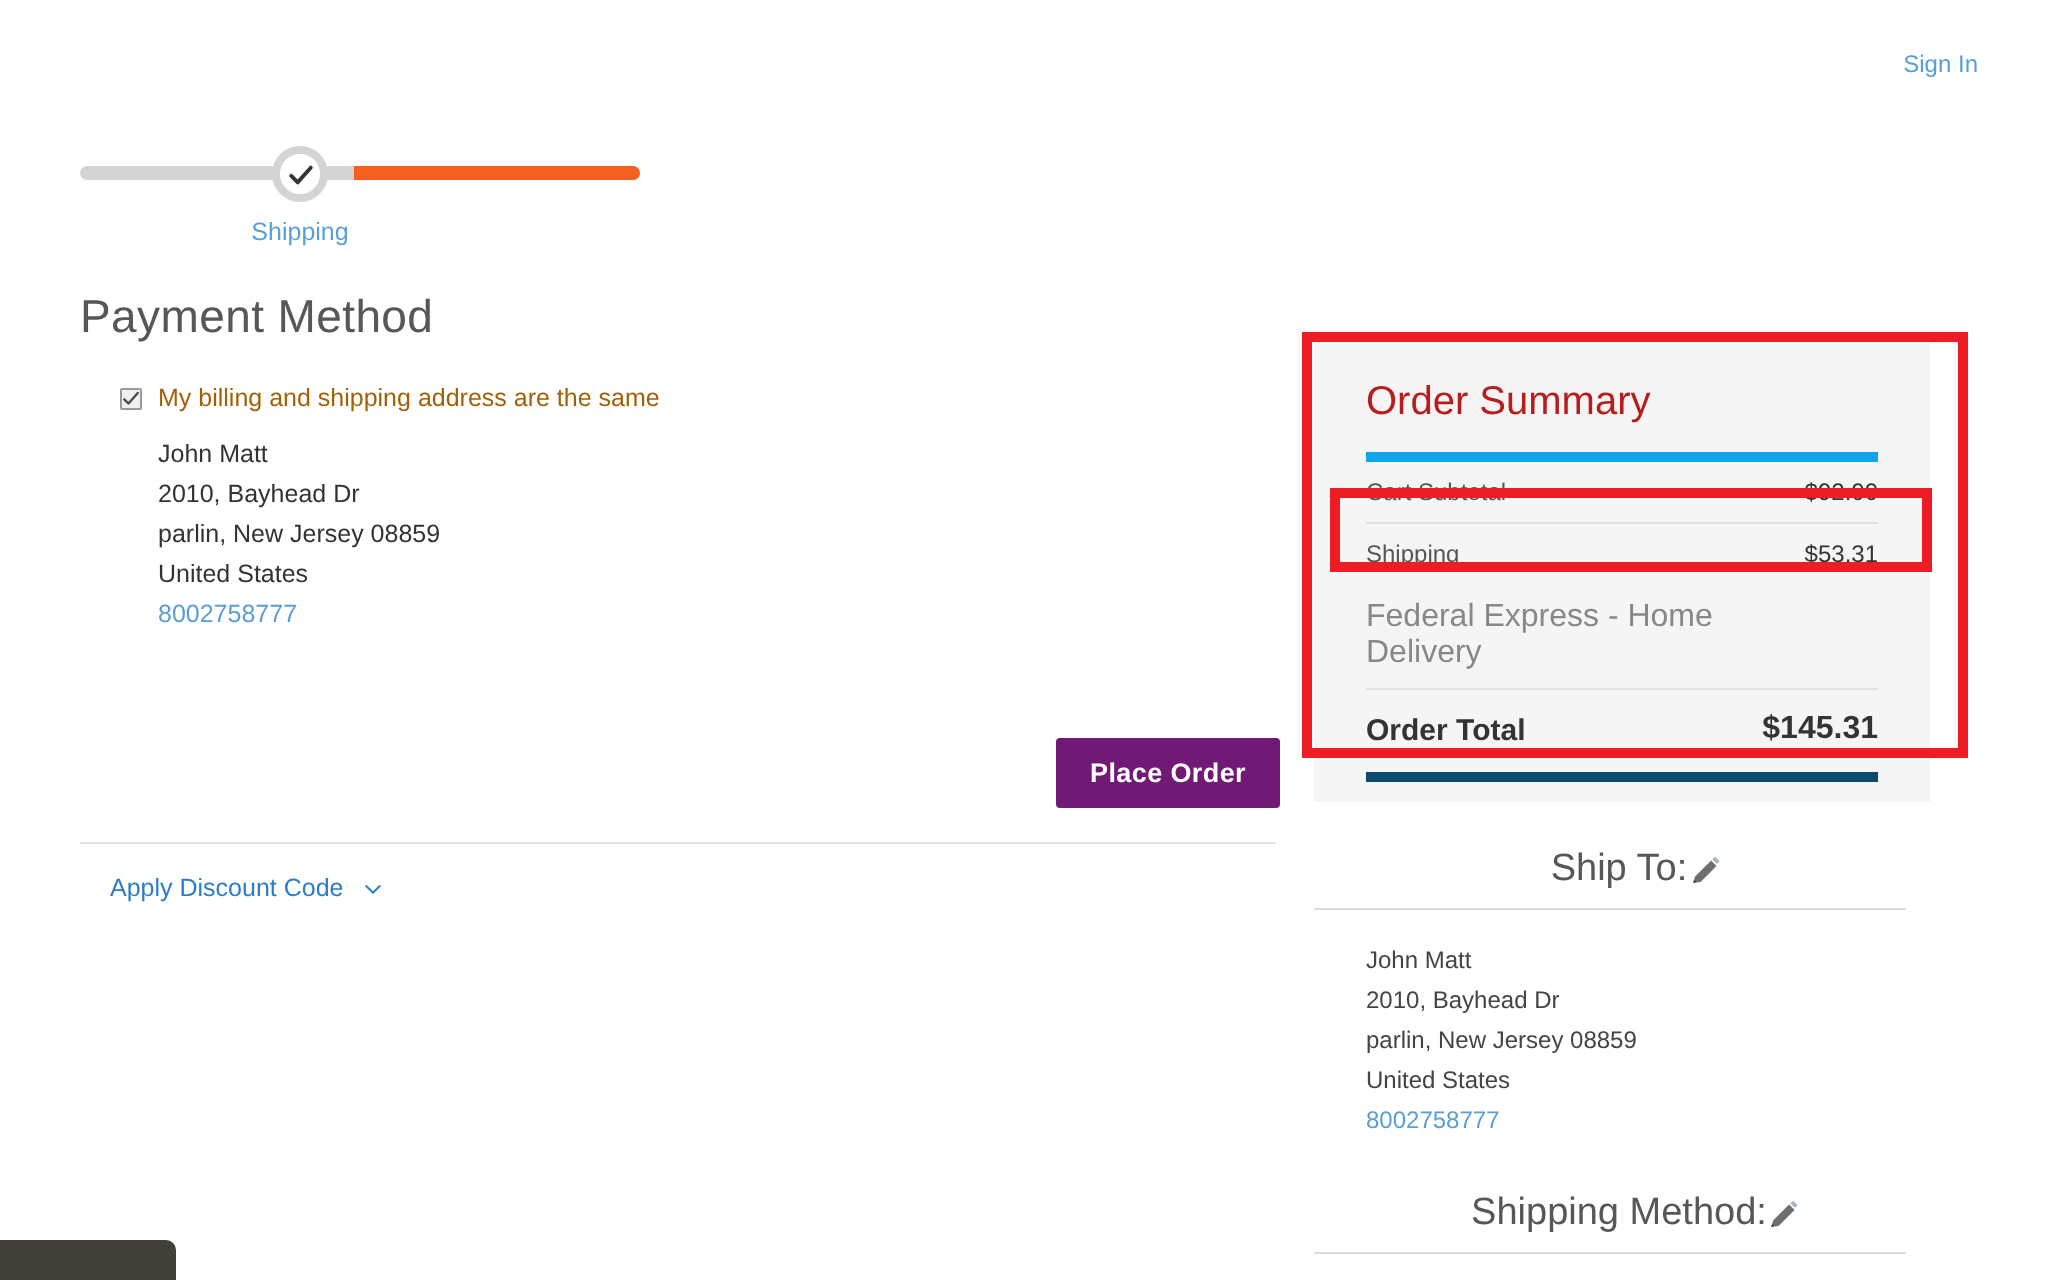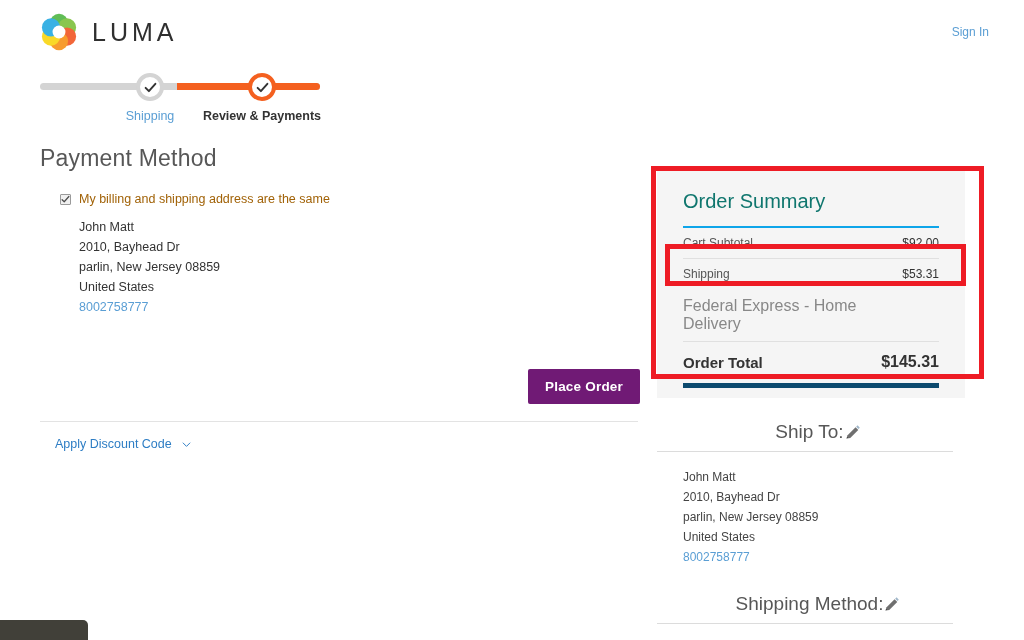--- a/index.html
+++ b/index.html
@@ -214,23 +214,23 @@
     width: 308px;
   }
   .summary-panel {
     background: #f5f5f5;
     padding: 24px 26px 10px 26px;
     width: 308px;
   }
   .summary-title {
     font-size: 20px;
     font-weight: 300;
-    color: #0f766e;
+    color: #b91c1c;
     padding-bottom: 13px;
-    border-bottom: 2px solid #0ea5e9;
+    border-bottom: 5px solid #0ea5e9;
   }
   .srow {
     display: flex;
     justify-content: space-between;
     align-items: flex-start;
     padding: 8px 0 8px 0;
     border-bottom: 1px solid #e0e0e0;
   }
   .srow-label { font-size: 12px; color: #555555; }
   .srow-sub { font-size: 16px; color: #888888; margin-top: 16px; }
@@ -307,64 +307,38 @@
     border-radius: 0 5px 0 0;
     z-index: 25;
   }
 </style>
 </head>
 <body>
 
 <div class="page">
 
   <div class="header">
-    <div class="logo-wrap">
-      <span>
-        <svg class="logo-mark" viewBox="0 0 100 100" xmlns="http://www.w3.org/2000/svg">
-          <g opacity="0.92">
-            <circle cx="50" cy="26" r="24" fill="#53b848"></circle>
-            <circle cx="71" cy="38" r="24" fill="#7fc241"></circle>
-            <circle cx="71" cy="62" r="24" fill="#f15a29"></circle>
-            <circle cx="50" cy="74" r="24" fill="#f7941e"></circle>
-            <circle cx="29" cy="62" r="24" fill="#f9d616"></circle>
-            <circle cx="29" cy="38" r="24" fill="#29abe2"></circle>
-          </g>
-          <circle cx="50" cy="50" r="17" fill="#ffffff"></circle>
-        </svg>
-      </span>
-      <span class="logo-text">LUMA</span>
-    </div>
     <a class="signin-link" href="#">Sign In</a>
   </div>
 
   <div class="progress">
     <div class="bar-base"></div>
     <div class="bar-active"></div>
 
     <div class="step step-done step-shipping">
       <div class="step-circle">
         <span>
           <svg class="check-svg" viewBox="0 0 16 16" xmlns="http://www.w3.org/2000/svg">
             <path d="M2 8.5 L6 12.5 L14 3.5" fill="none" stroke="#333333" stroke-width="2.4" stroke-linecap="round" stroke-linejoin="round"></path>
           </svg>
         </span>
       </div>
       <div class="step-label">Shipping</div>
     </div>
 
-    <div class="step step-current step-review">
-      <div class="step-circle">
-        <span>
-          <svg class="check-svg" viewBox="0 0 16 16" xmlns="http://www.w3.org/2000/svg">
-            <path d="M2 8.5 L6 12.5 L14 3.5" fill="none" stroke="#333333" stroke-width="2.4" stroke-linecap="round" stroke-linejoin="round"></path>
-          </svg>
-        </span>
-      </div>
-      <div class="step-label">Review &amp; Payments</div>
-    </div>
   </div>
 
   <div class="left-col">
     <h1 class="page-title">Payment Method</h1>
 
     <div class="billing-block">
       <div class="cb-row">
         <span class="cb-box">
           <svg viewBox="0 0 12 12" xmlns="http://www.w3.org/2000/svg">
             <path d="M1.5 6.3 L4.3 9 L10.5 2" fill="none" stroke="#4a4a4a" stroke-width="1.6" stroke-linecap="round" stroke-linejoin="round"></path>

